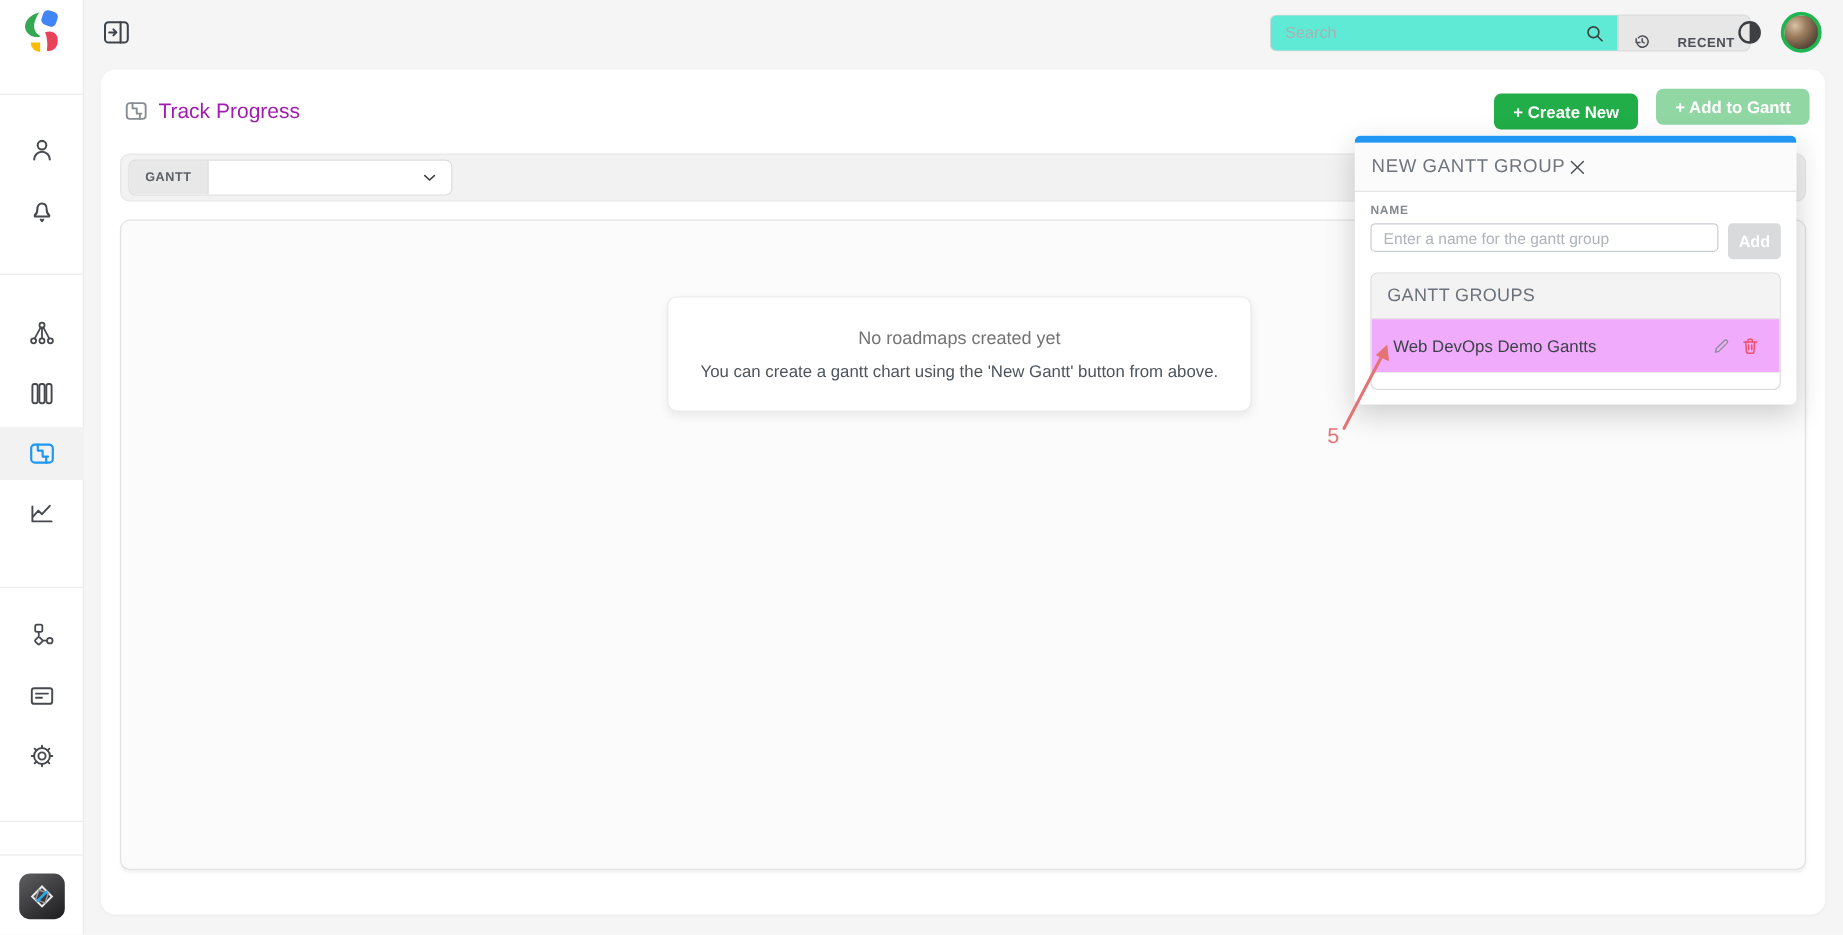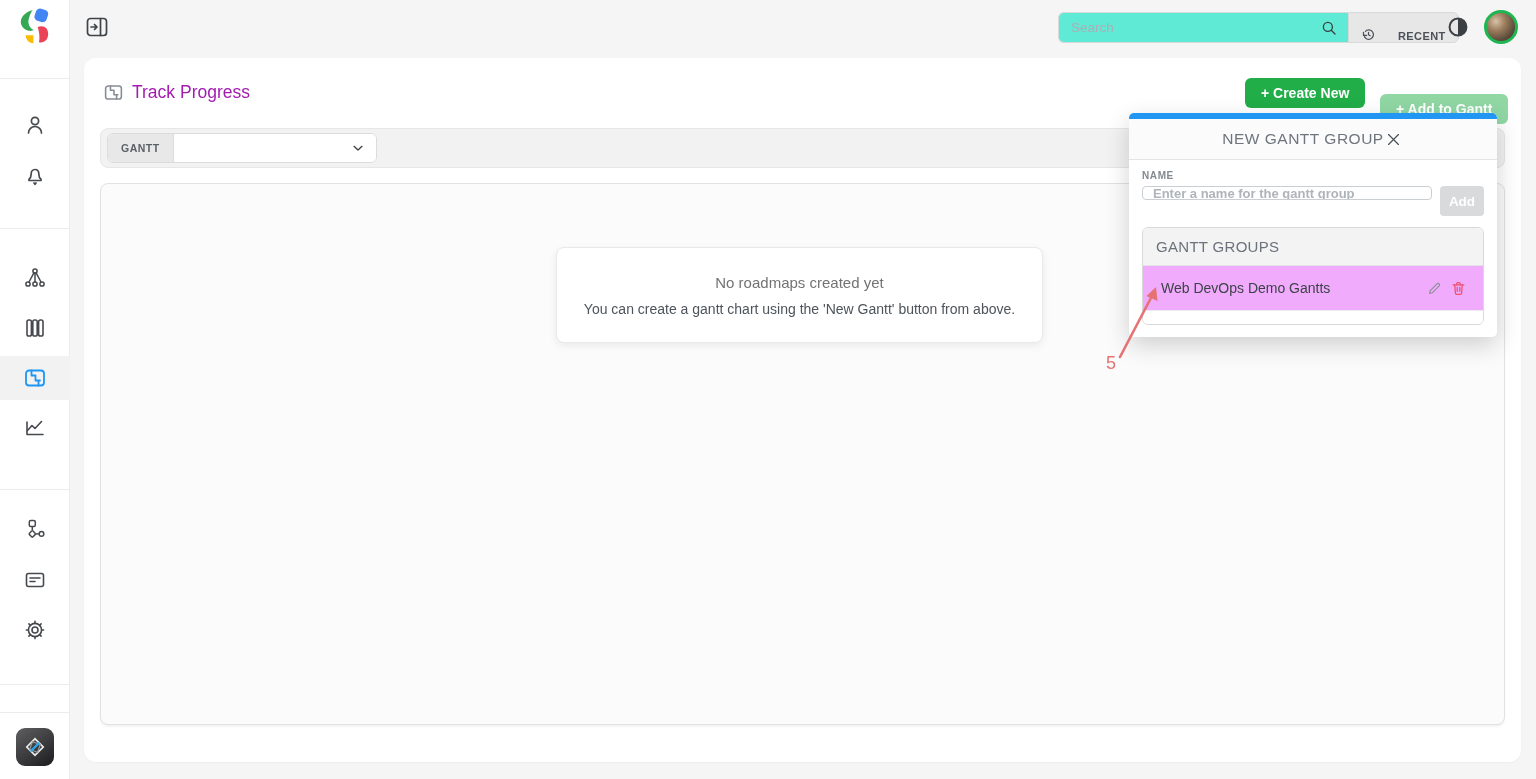--- a/index.html
+++ b/index.html
@@ -32,49 +32,49 @@
   #avatar { left:1484px; top:10px; width:34px; height:34px; border-radius:50%; border:3px solid #1fb551;
      background:radial-gradient(circle at 32% 30%, #d8c2a6 0%, #9a7b5c 35%, #5c4c3c 70%, #37302a 100%); cursor:pointer; }
 
   
   #panel { left:84px; top:58px; width:1437px; height:704px; background:#fff; border-radius:12px;
      box-shadow:0 1px 2px rgba(0,0,0,.03); }
   #page-title-row { position:absolute; left:19px; top:24px; display:flex; align-items:center; gap:8px; }
   #page-title { font-size:17.5px; color:#a21caf; }
   #btn-create-new { position:absolute; left:1161px; top:20px; height:30px; padding:0 16px; background:#21ad48;
      color:#fff; font-weight:bold; font-size:14px; border:none; border-radius:6px; cursor:pointer; font-family:"Liberation Sans",sans-serif;}
-  #btn-add-gantt { position:absolute; left:1296px; top:36px; height:30px; padding:0 16px; background:#90d7a4;
+  #btn-add-gantt { position:absolute; left:1296px; top:16px; height:30px; padding:0 16px; background:#90d7a4;
      color:#fff; font-weight:bold; font-size:14px; border:none; border-radius:6px; cursor:pointer; font-family:"Liberation Sans",sans-serif;}
   #toolbar { position:absolute; left:16px; top:70px; width:1405px; height:40px; background:#f2f2f3;
      border:1px solid #e6e6e7; border-radius:8px; display:flex; align-items:center; padding:0 6px; }
   #gantt-select-group { display:flex; height:30px; border:1px solid #dcdcdd; border-radius:6px; overflow:hidden; background:#fff; }
   #gantt-select-label { background:#e8e8e9; color:#5b6167; font-size:10.5px; font-weight:bold; letter-spacing:.5px;
      display:flex; align-items:center; padding:0 13px; border-right:1px solid #dcdcdd; }
   #gantt-select { width:202px; display:flex; align-items:center; justify-content:flex-end; padding:0 10px; cursor:pointer; background:#fff; }
   #content-area { position:absolute; left:16px; top:125px; width:1405px; height:542px; background:#fbfbfc;
      border:1px solid #e2e2e3; border-radius:8px; box-shadow:0 2px 2px rgba(0,0,0,.05); }
   #empty-card { position:absolute; left:472px; top:189px; width:487px; height:96px; background:#fff;
      border:1px solid #e9e9ea; border-radius:8px; box-shadow:0 3px 8px rgba(0,0,0,.07);
      display:flex; flex-direction:column; align-items:center; justify-content:center; gap:10px; }
   #empty-title { font-size:15px; font-weight:normal; color:#737373; }
   #empty-desc { font-size:14px; color:#4d545b; }
 
   
   #modal { left:1129px; top:113px; width:368px; background:#fff; border-radius:5px; z-index:20;
      box-shadow:0 8px 24px rgba(0,0,0,.18); overflow:hidden; }
   #modal-topbar { height:6px; background:#2196f3; }
   #modal-header { height:41px; background:#fbfbfb; border-bottom:1px solid #e5e5e6; display:flex;
-     align-items:center; justify-content:center; padding:0 14px; }
+     align-items:center; justify-content:flex-start; padding:0 14px; }
   #modal-title { font-size:15.5px; color:#6e757e; letter-spacing:.5px; }
   #modal-close { width:20px; height:20px; cursor:pointer; display:flex; align-items:center; justify-content:center; }
   #modal-body { padding:10px 13px 12px 13px; }
   #name-label { font-size:10px; font-weight:bold; color:#83898f; letter-spacing:.6px; margin-bottom:5px; }
   #name-row { display:flex; gap:8px; }
-  #name-input { flex:1; height:14px; border:1px solid #c9ced3; border-radius:4px; padding:0 10px;
-     font-size:13px; color:#333; outline:none; font-family:"Liberation Sans",sans-serif;font-weight:bold;}
+  #name-input { flex:1; height:24px; border:1px solid #c9ced3; border-radius:4px; padding:0 10px;
+     font-size:13px; color:#333; outline:none; font-family:"Liberation Sans",sans-serif;}
   #name-input::placeholder { color:#aeb4ba; }
   #add-btn { width:44px; height:30px; background:#d9dadb; color:#fff; font-weight:bold; font-size:13.5px;
      border:none; border-radius:4px; cursor:pointer; font-family:"Liberation Sans",sans-serif;}
   #groups-box { margin-top:11px; border:1px solid #d9d9da; border-radius:6px; overflow:hidden; }
   #groups-header { height:38px; background:#f3f3f4; border-bottom:1px solid #e2e2e3; display:flex;
      align-items:center; padding:0 13px; font-size:15px; color:#6b727b; letter-spacing:.3px; }
   .group-row { height:45px; background:#f0abfc; border-bottom:1px solid #ececed; display:flex; align-items:center; padding:0 13px 0 18px; }
   .group-name { flex:1; font-size:14px; color:#3d4248; }
   .row-action { width:24px; height:24px; display:flex; align-items:center; justify-content:center; cursor:pointer; }
   #groups-footer { height:13px; background:#fff; }

